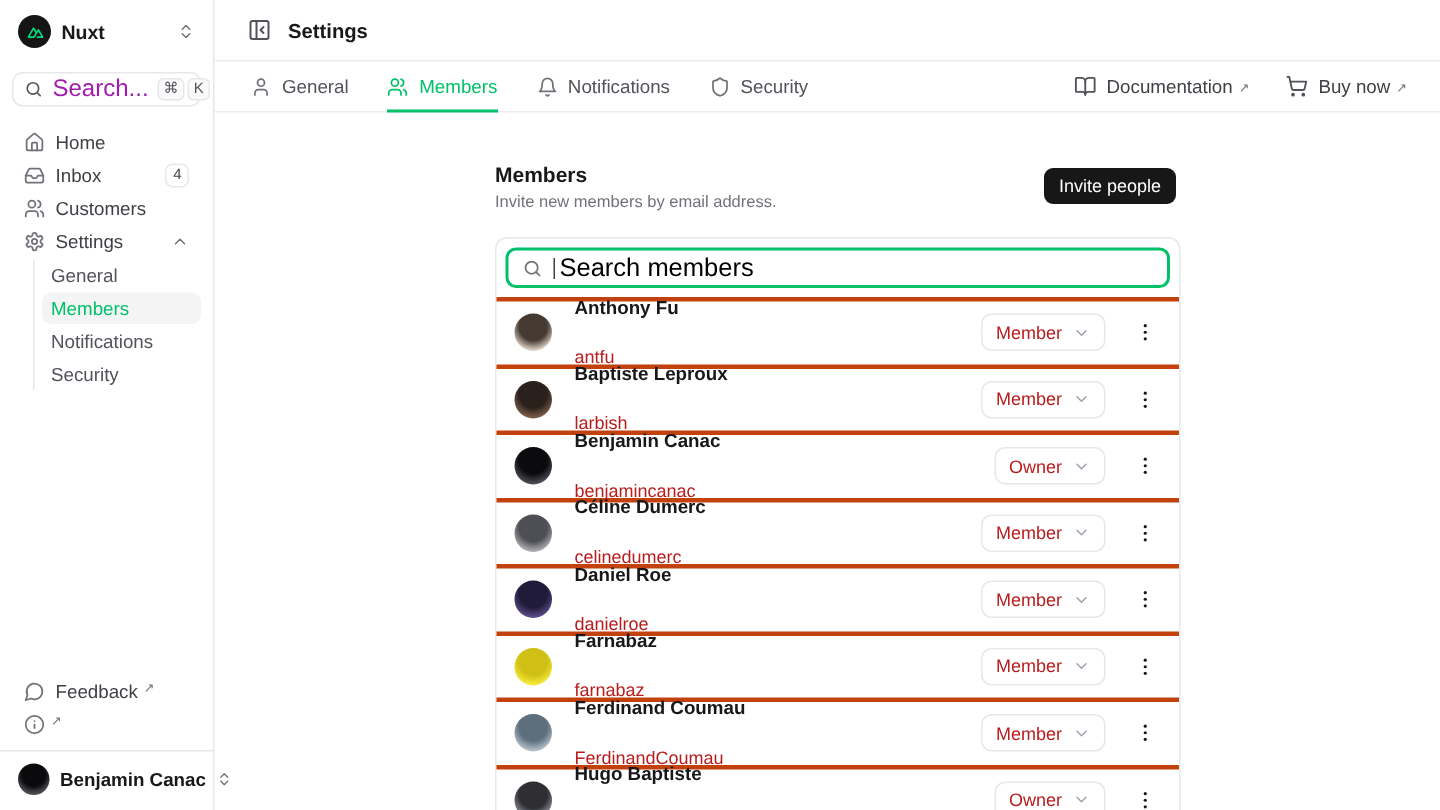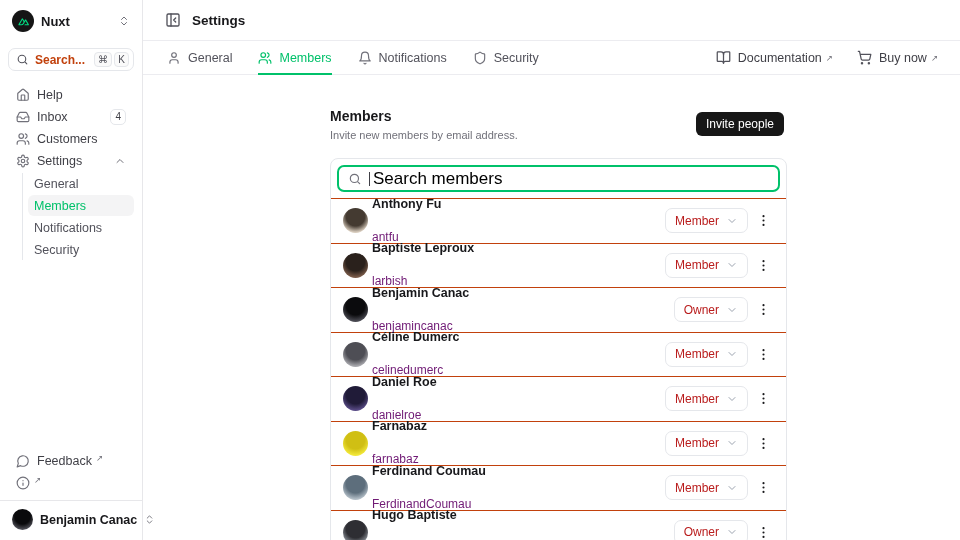--- a/index.html
+++ b/index.html
@@ -19,21 +19,21 @@
   }
   .team-row { display: flex; align-items: center; gap: 7px; height: 26px; padding: 0 4px; border-radius: 6px; cursor: pointer; }
   .team-logo { width: 22px; height: 22px; border-radius: 50%; background: #151515; display: flex; align-items: center; justify-content: center; }
   .team-name { font-size: 13px; font-weight: 700; color: #18181b; }
   .team-row .updown { margin-left: auto; color: #71717a; }
 
   .search-box {
     margin-top: 14px; height: 23px; border: 1px solid #e5e7eb; border-radius: 7px;
     display: flex; align-items: center; gap: 6px; padding: 0 4px 0 7px; background: #fff; cursor: text;
   }
-  .search-box .ph { font-size: 12px; color: #c2410c; font-weight: bold; }
+  .search-box .ph { font-size: 16px; color: #a21caf; }
   .kbd {
     font-size: 10px; color: #52525b; border: 1px solid #e5e7eb; background: #fafafa;
     border-radius: 4px; min-width: 15px; height: 15px; display: inline-flex; align-items: center; justify-content: center; padding: 0 3px;
   }
   .search-box .kbds { margin-left: auto; display: flex; gap: 2px; }
 
   .nav { margin-top: 13px; }
   .nav-item {
     display: flex; align-items: center; gap: 7px; height: 22px; padding: 0 8px;
     border-radius: 6px; font-size: 12.5px; font-weight: 500; color: #3f3f46; cursor: pointer;
@@ -92,25 +92,25 @@
   .card { margin-top: 17px; border: 1px solid #e5e7eb; border-radius: 8px; background: #fff; }
   .card-search { padding: 6px; }
   .members-search {
     height: 27px; border: 2px solid var(--green, #00c16a); border-radius: 7px;
     display: flex; align-items: center; gap: 7px; padding: 0 9px; cursor: text; background: #fff;
   }
   .members-search .sicon { color: #71717a; }
   .caret { width: 1px; height: 14px; background: #3f3f46; }
   .members-search .ph { font-size: 17px; color: #000000; margin-left: -4px; }
 
-  .member-row { display: flex; align-items: center; gap: 4px; height: 44.5px; padding: 0 12px; border-top: 1px solid #c2410c; }
+  .member-row { display: flex; align-items: center; gap: 15px; height: 44.5px; padding: 0 12px; border-top: 3px solid #c2410c; }
   .avatar { width: 25px; height: 25px; border-radius: 50%; flex-shrink: 0; }
   .member-info { line-height: 1.25; }
   .member-name { font-size: 12.5px; font-weight: 600; color: #18181b; }
-  .member-username { font-size: 12px; color: #701a75; margin-top: 17px; }
+  .member-username { font-size: 12px; color: #b91c1c; margin-top: 17px; }
   .role-select {
     margin-left: auto; height: 25px; border: 1px solid #e5e7eb; border-radius: 7px;
     display: flex; align-items: center; gap: 7px; padding: 0 9px; background: #fff;
     font-size: 12px; font-weight: 400; color: #b91c1c;
   }
   .role-select .chev { color: #9ca3af; }
   .row-menu { width: 22px; height: 25px; display: flex; align-items: center; justify-content: center; color: #18181b; border-radius: 5px; }
 </style>
 </head>
 <body style="--green: #00c16a;">
@@ -146,21 +146,21 @@
   </div>
 
   <nav class="nav">
     <div class="nav-item">
       <span class="nicon">
         <svg width="14" height="14" viewBox="0 0 24 24" fill="none" stroke="currentColor" stroke-width="2" stroke-linecap="round" stroke-linejoin="round">
             <path d="M15 21v-8a1 1 0 0 0-1-1h-4a1 1 0 0 0-1 1v8"></path>
             <path d="M3 10a2 2 0 0 1 .7-1.5l7-6a2 2 0 0 1 2.6 0l7 6A2 2 0 0 1 21 10v9a2 2 0 0 1-2 2H5a2 2 0 0 1-2-2z"></path>
           </svg>
       </span>
-      <span>Help</span>
+      <span>Home</span>
     </div>
     <div class="nav-item">
       <span class="nicon">
         <svg width="14" height="14" viewBox="0 0 24 24" fill="none" stroke="currentColor" stroke-width="2" stroke-linecap="round" stroke-linejoin="round">
             <polyline points="22 12 16 12 14 15 10 15 8 12 2 12"></polyline>
             <path d="M5.45 5.11 2 12v6a2 2 0 0 0 2 2h16a2 2 0 0 0 2-2v-6l-3.45-6.89A2 2 0 0 0 16.76 4H7.24a2 2 0 0 0-1.79 1.11z"></path>
           </svg>
       </span>
       <span>Inbox</span>
       <span class="badge">4</span>

